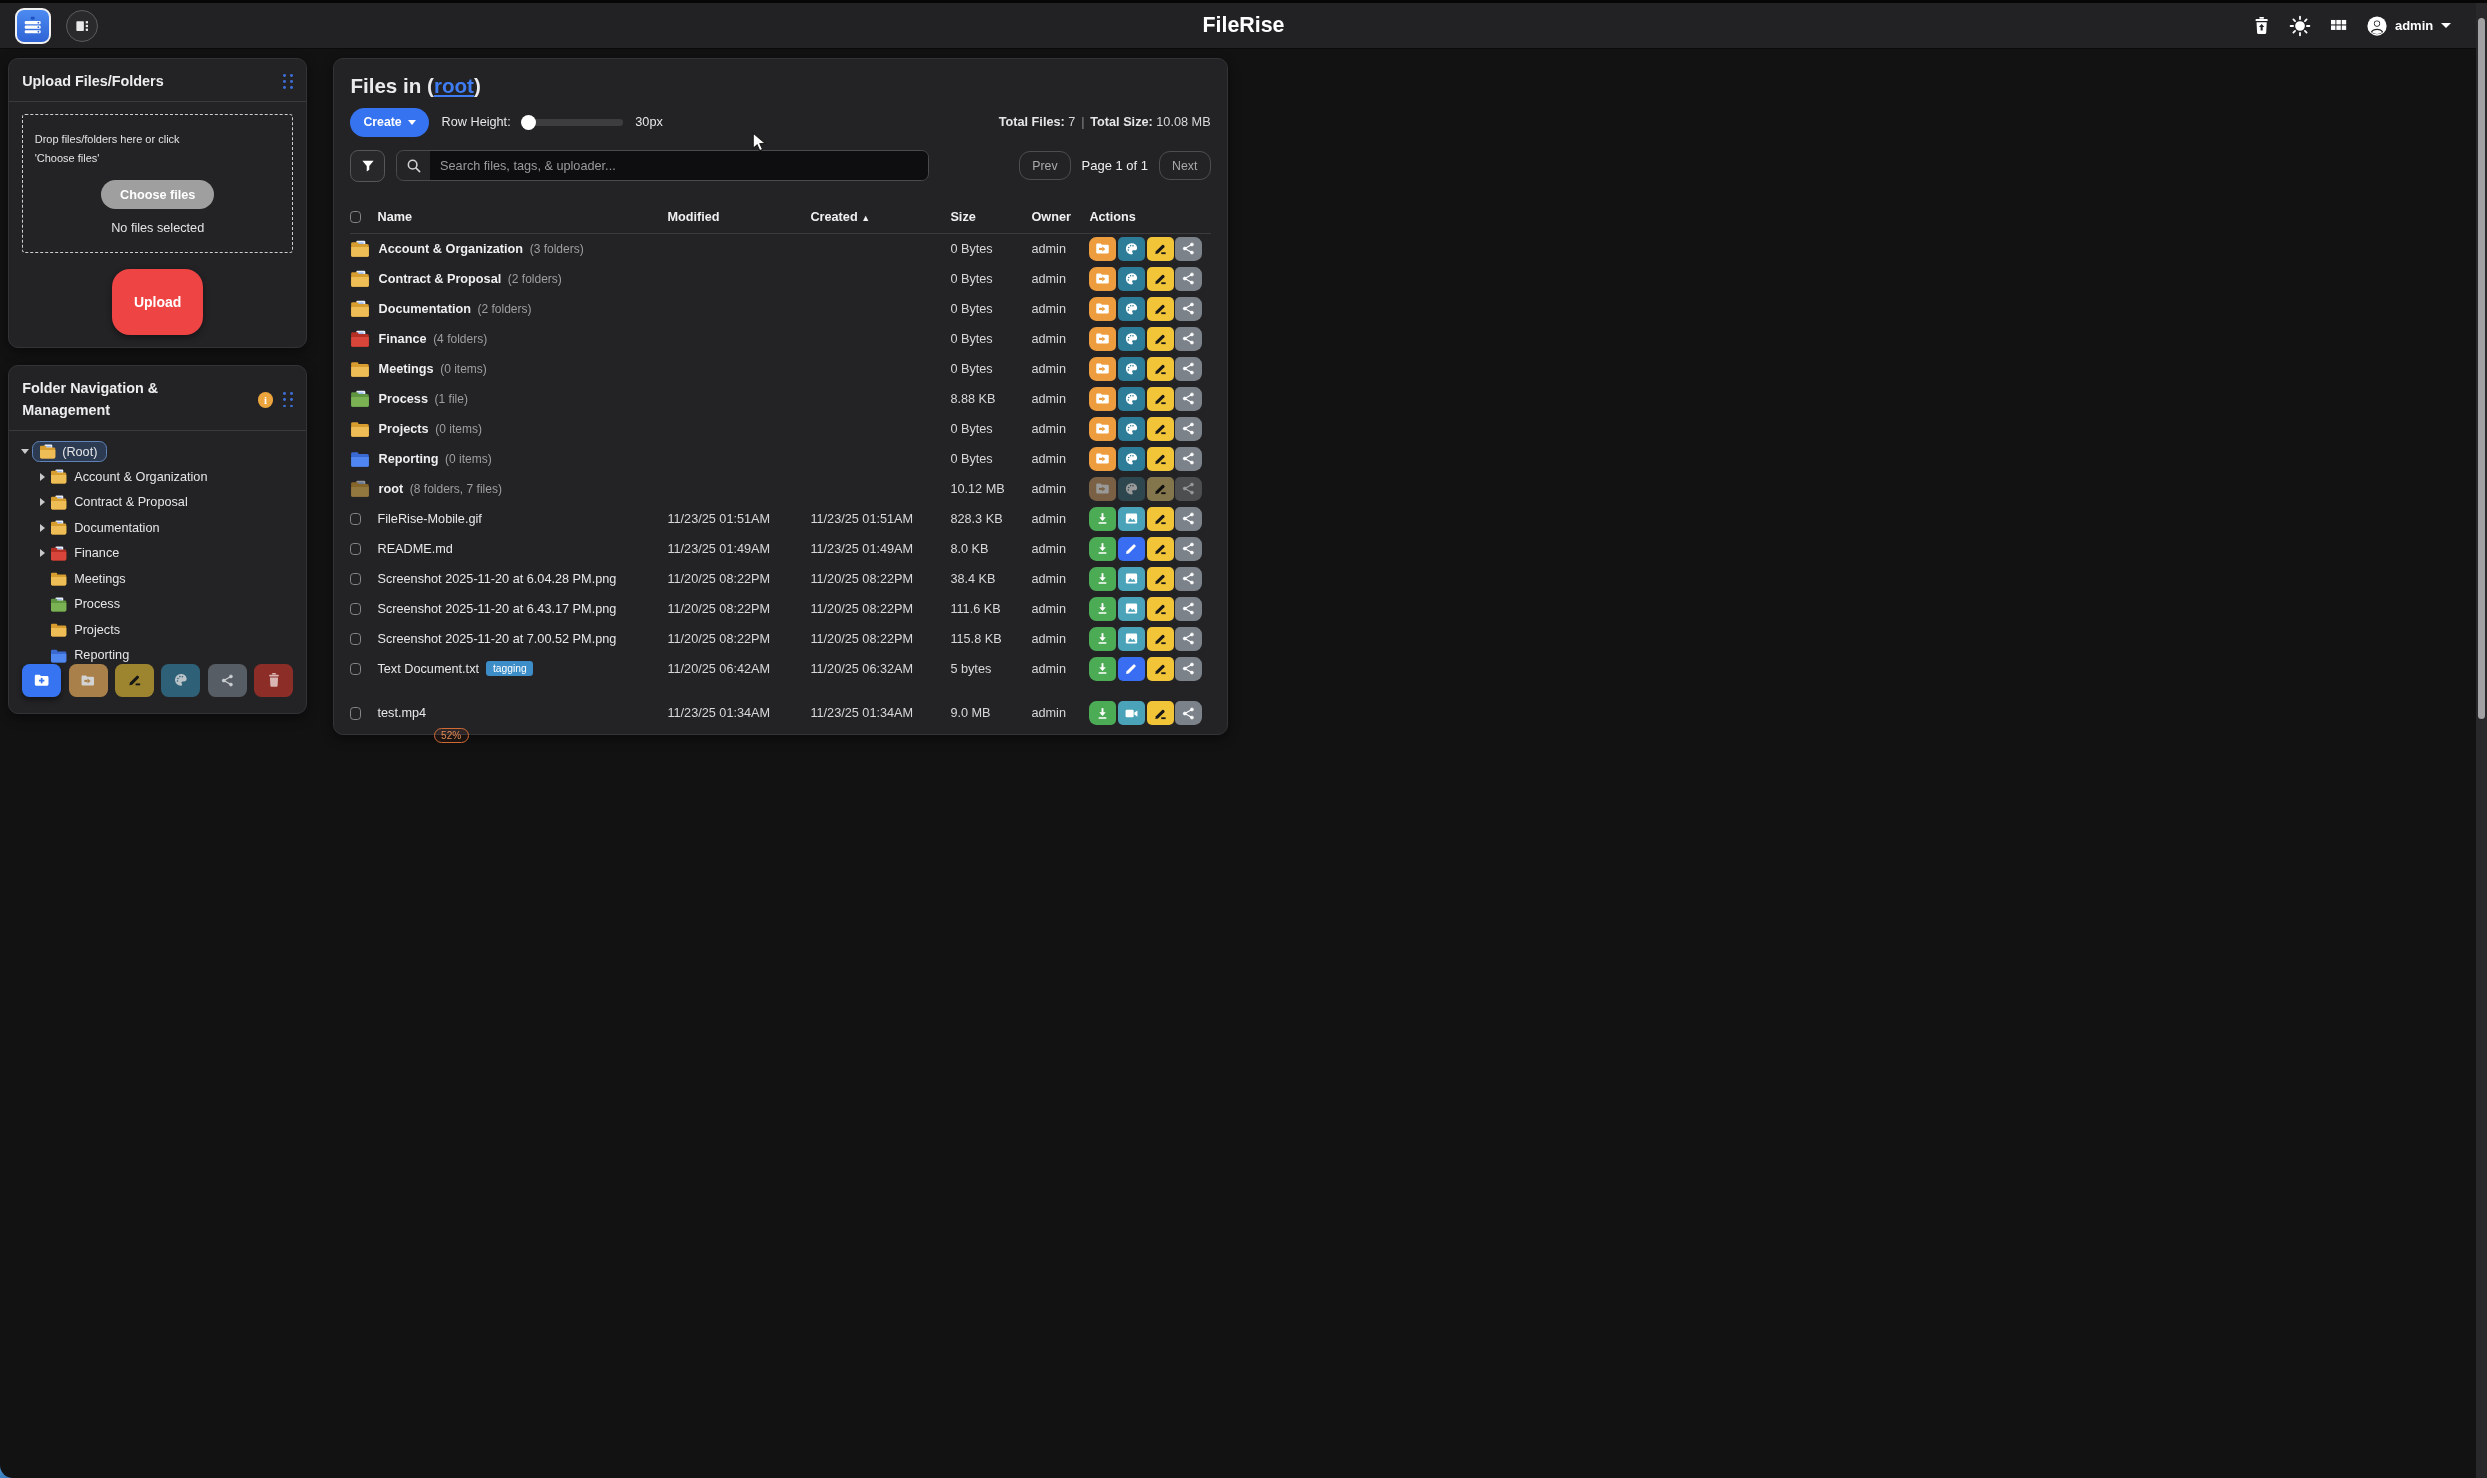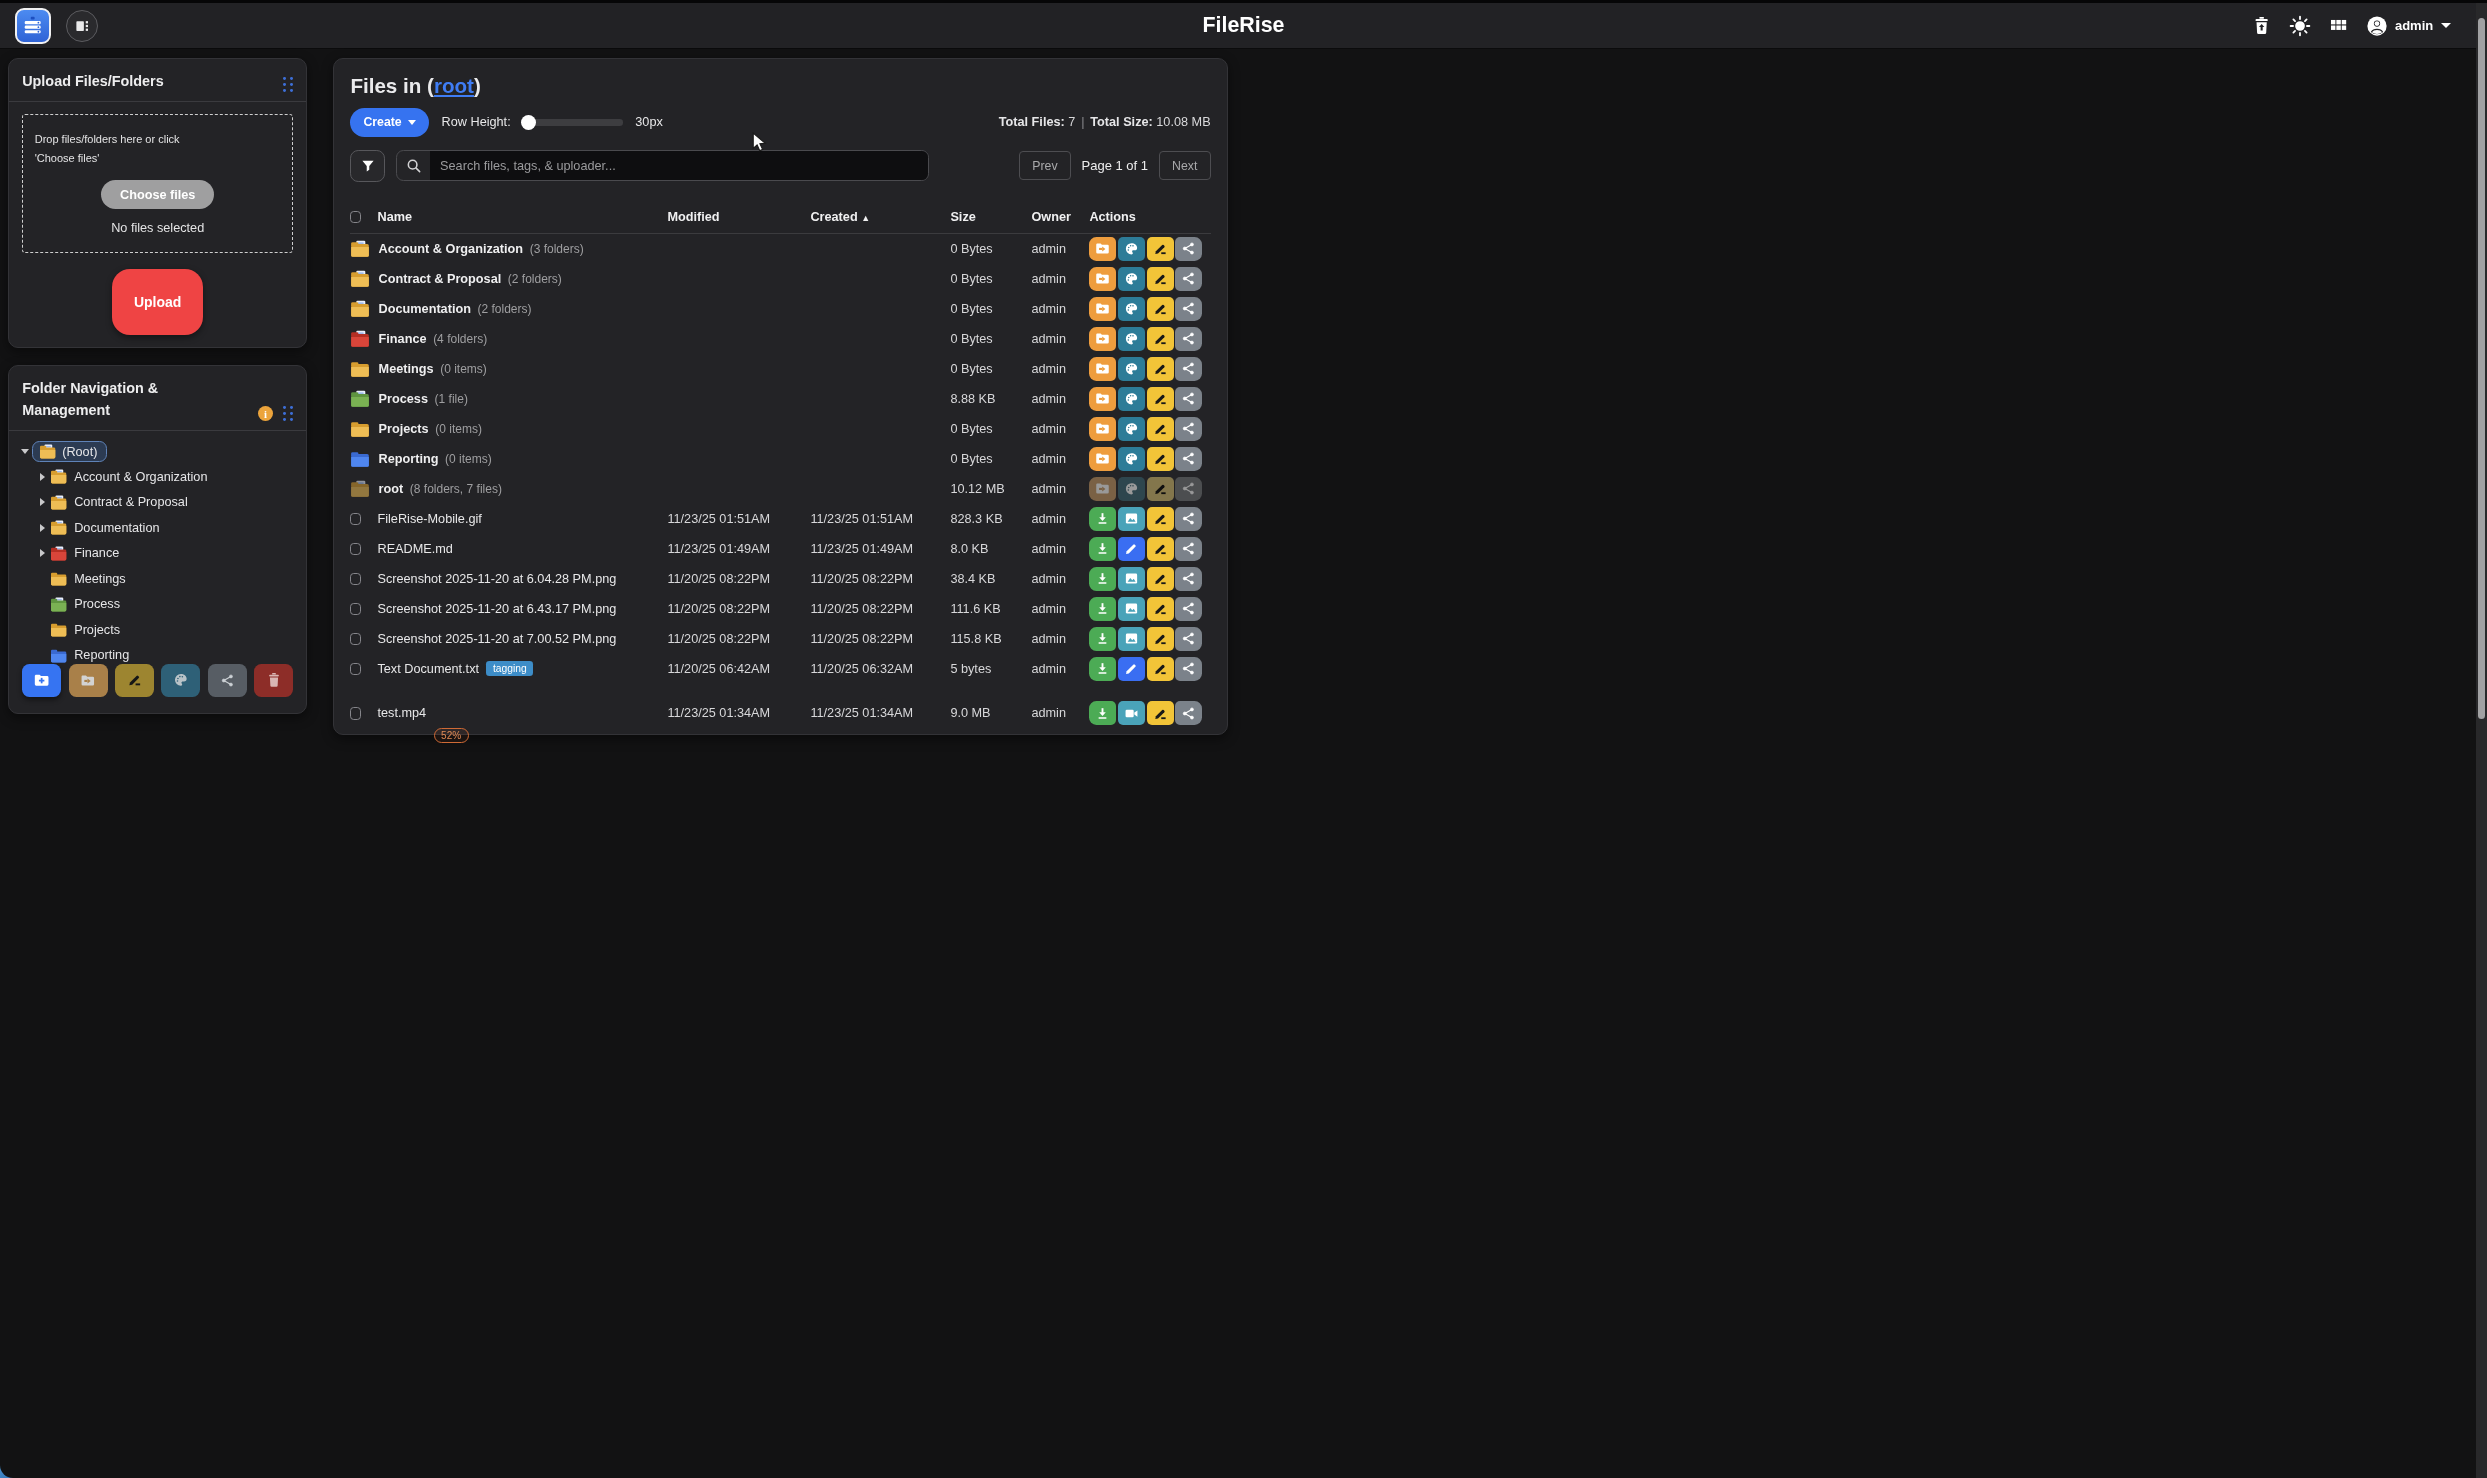--- a/index.html
+++ b/index.html
@@ -22,21 +22,21 @@
   .username{font-size:13px;font-weight:700;color:#fff;}
   .caret-dn{width:0;height:0;border-left:5px solid transparent;border-right:5px solid transparent;border-top:5.8px solid #fff;}
 
   
   .sb-track{position:absolute;right:0;top:3.3px;bottom:0;width:10.7px;background:#28282a;z-index:3;}
   .sb-thumb{position:absolute;right:1.6px;top:15px;width:7.4px;height:701px;border-radius:4.1px;background:#a1a1a3;}
 
   
   .panel{position:absolute;background:#232326;border:0.8px solid #333337;border-radius:10px;
     box-shadow:0 3.3px 11.5px rgba(0,0,0,.45);box-sizing:border-box;}
-  .panel-hd{display:flex;align-items:flex-end;padding:10.7px 13px 9px;border-bottom:0.8px solid #3a3a3e;}
+  .panel-hd{display:flex;align-items:center;padding:10.7px 13px 9px;border-bottom:0.8px solid #3a3a3e;}
   .panel-title{font-size:14.4px;font-weight:700;color:#ededee;line-height:1.55;}
   .hd-right{margin-left:auto;display:flex;align-items:center;gap:10px;padding-top:1.6px;}
   .dots{display:grid;grid-template-columns:3.3px 3.3px;grid-gap:3.3px;}
   .dots i{width:2.9px;height:2.9px;border-radius:50%;background:#3d6fd8;}
   .info-badge{width:15.6px;height:15.6px;border-radius:50%;background:#eca43c;color:#fff;font-weight:700;
     font-size:10.7px;display:flex;align-items:center;justify-content:center;font-family:"Liberation Serif",serif;}
 
   
   #upload-panel{left:8.2px;top:58px;width:299px;height:290px;}
   .upload-body{padding:12.3px 13px;}
@@ -88,21 +88,21 @@
   .searchrow{display:flex;align-items:center;gap:10.7px;margin:0 0 20px;}
   .filter-btn{width:33px;height:30px;border-radius:8.2px;background:#28282b;border:0.8px solid #57575b;
     display:flex;align-items:center;justify-content:center;}
   .searchbox{flex:0 1 533px;display:flex;align-items:stretch;border:0.8px solid #4a4a4e;border-radius:7.4px;
     background:#242427;overflow:hidden;height:31px;box-sizing:border-box;}
   .searchbox .mag{width:33px;display:flex;align-items:center;justify-content:center;}
   .searchbox input{flex:1;background:#0e0e10;border:none;outline:none;color:#ddd;font-size:12.7px;
     padding:0 10px;font-family:inherit;}
   .searchbox input::placeholder{color:#9a9a9c;}
   .pager{margin-left:auto;display:flex;align-items:center;gap:10.7px;}
-  .pg-btn{background:transparent;border:0.8px solid #4d4d51;color:#a9a9ab;border-radius:4px;
+  .pg-btn{background:transparent;border:0.8px solid #4d4d51;color:#a9a9ab;border-radius:11px;
     padding:6.6px 12.3px;font-size:12.3px;font-family:inherit;}
   .pg-info{font-size:13px;color:#ededee;}
 
   .tgrid{display:grid;grid-template-columns:317px 143px 140px 81px 58px 1fr;align-items:center;}
   .thead{height:31px;font-weight:700;font-size:12.7px;color:#f0f0f1;border-bottom:0.8px solid #3b3b3e;}
   .trow{height:30px;font-size:12.7px;color:#d8d8da;}
   .cb{display:inline-block;width:10.7px;height:12.3px;border:1.6px solid #85858a;border-radius:3.7px;box-sizing:border-box;}
   .namecell{display:flex;align-items:center;min-width:0;}
   .thead .namecell .cb{margin-right:16.4px;}
   .trow .cb{margin-right:16.4px;flex:none;}

